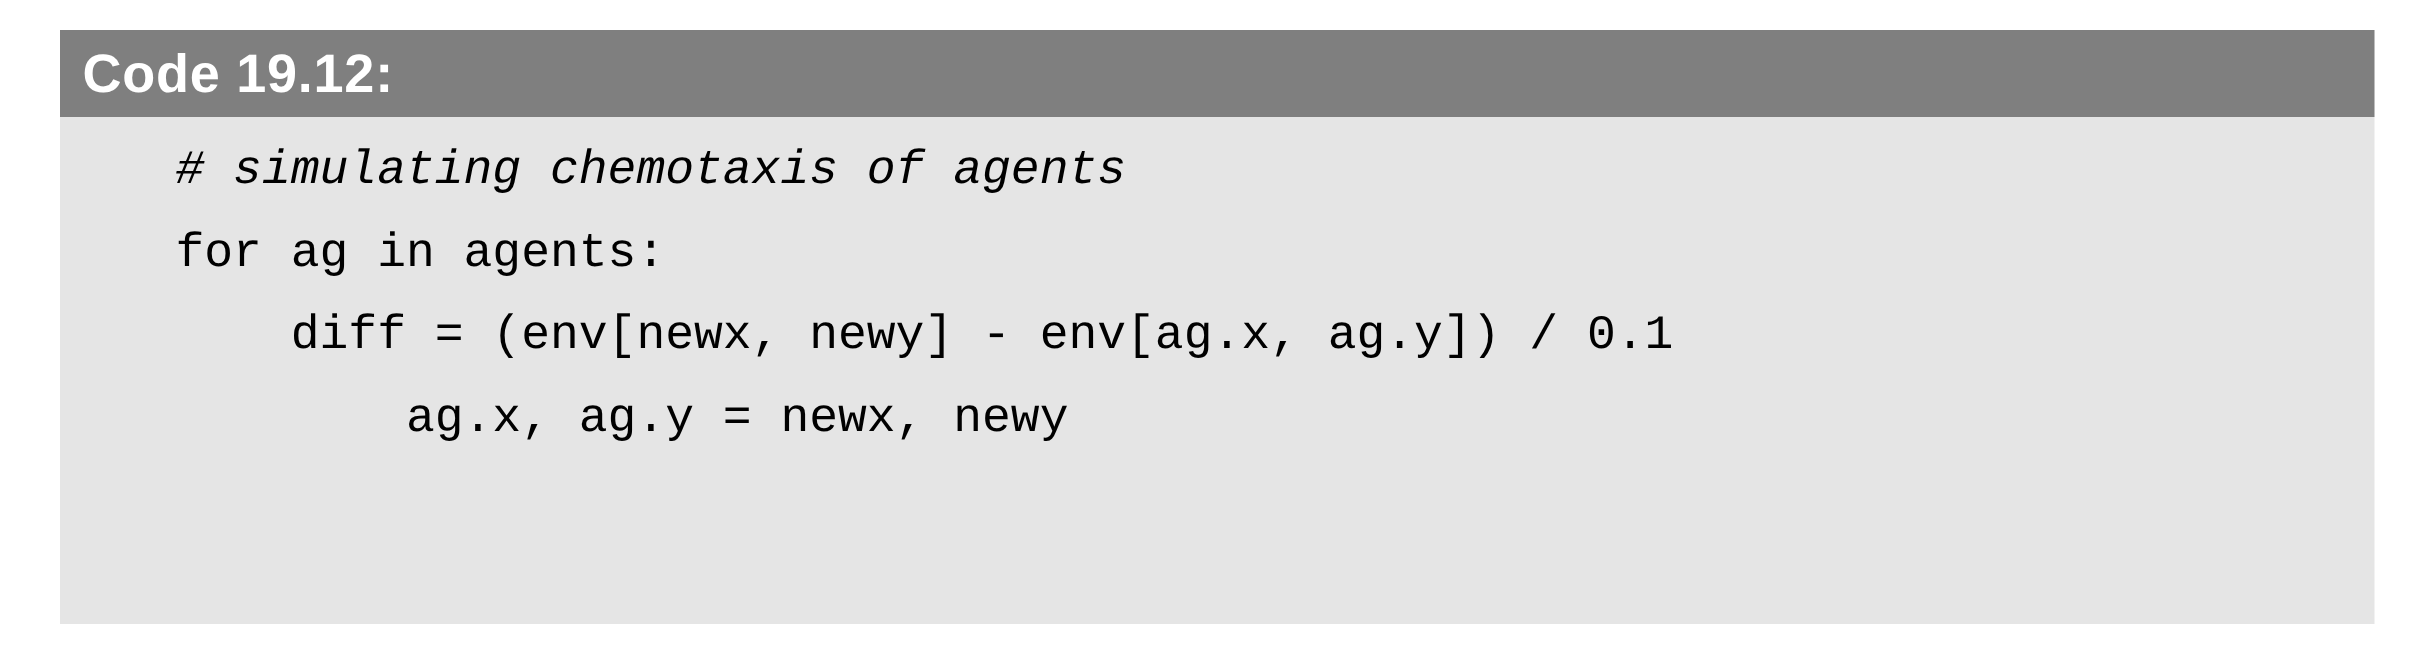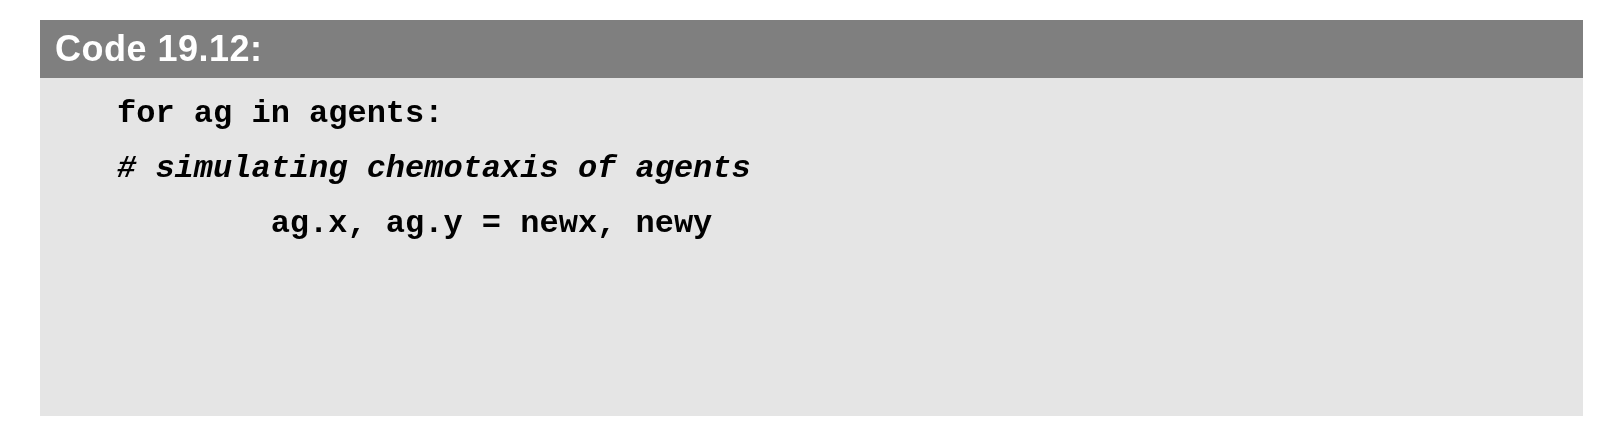--- a/index.html
+++ b/index.html
@@ -2,21 +2,21 @@
 <html style="--header-bg: #7f7f7f; --header-text: #ffffff; --body-bg: #e5e5e5; --code-text: #000000; --page-bg: #ffffff;"><head>
 <meta charset="utf-8">
 <style>
   :root {
     --header-bg: #7f7f7f;
     --header-text: #ffffff;
     --body-bg: #e5e5e5;
     --code-text: #000000;
     --page-bg: #ffffff;
   }
-  * { margin: 0; padding: 0; box-sizing: border-box; font-weight: bold; }
+  * { margin: 0; padding: 0; box-sizing: border-box; }
   html, body { background: var(--page-bg); }
   .page {
     position: relative;
     width: 1612px;
     height: 432px;
     background: var(--page-bg);
     overflow: hidden;
   }
   .code-box {
     position: absolute;
@@ -55,18 +55,19 @@
 </style>
 </head>
 <body>
 
 <div class="page">
   <div class="code-box">
     <div class="code-header">
       <span>Code 19.12:</span>
     </div>
     <div class="code-body" id="code-body">
+        <div class="code-line comment"># simulating chemotaxis of agents</div>
         <div class="code-line">for ag in agents:</div>
-        <div class="code-line comment"># simulating chemotaxis of agents</div>
+        <div class="code-line">    diff = (env[newx, newy] - env[ag.x, ag.y]) / 0.1</div>
         <div class="code-line">        ag.x, ag.y = newx, newy</div>
       </div>
   </div>
 </div>
 
 </body></html>

